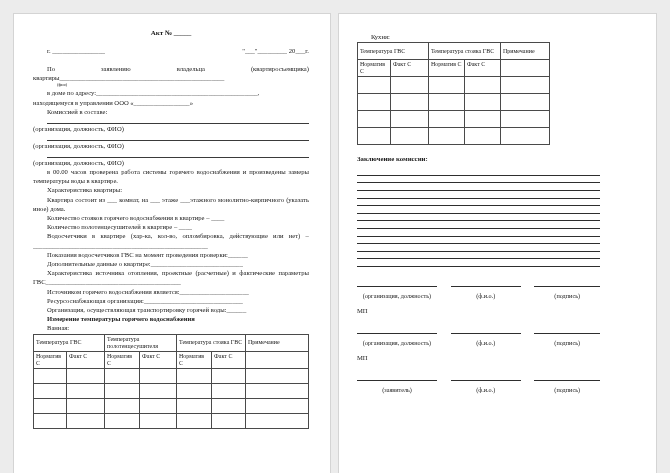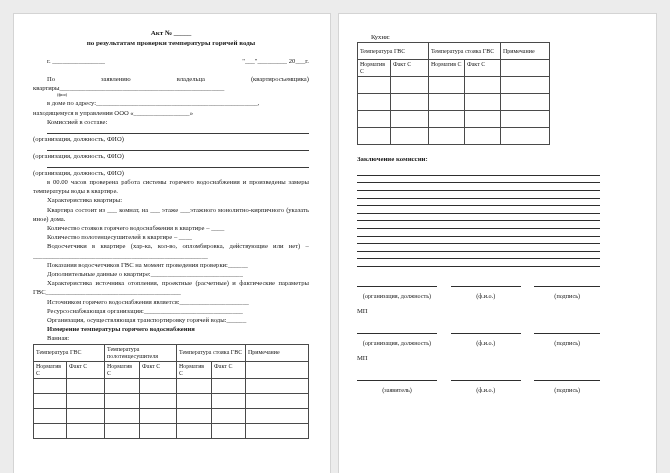--- a/index.html
+++ b/index.html
@@ -52,21 +52,20 @@
   .sig-c3 { width:27%; }
   .stamp { font-size:6.6px; margin:7px 0 0 0; }
 </style>
 </head>
 <body>
 
 <div class="wrap">
 
   <div class="sheet sheet-1">
     <p class="doc-title">Акт № _____</p>
-    <p class="doc-title">по результатам проверки температуры горячей воды</p>
 
     <div class="date-row">
       <span>г. ________________</span>
       <span>"___"_________ 20___г.</span>
     </div>
 
     <p class="txt indent">По заявлению владельца (квартиросъемщика) квартиры__________________________________________________</p>
     <p class="fio-note">(фио)</p>
     <p class="txt indent">в доме по адресу:_________________________________________________,</p>
     <p class="txt">находящемуся в управлении ООО «_________________»</p>

